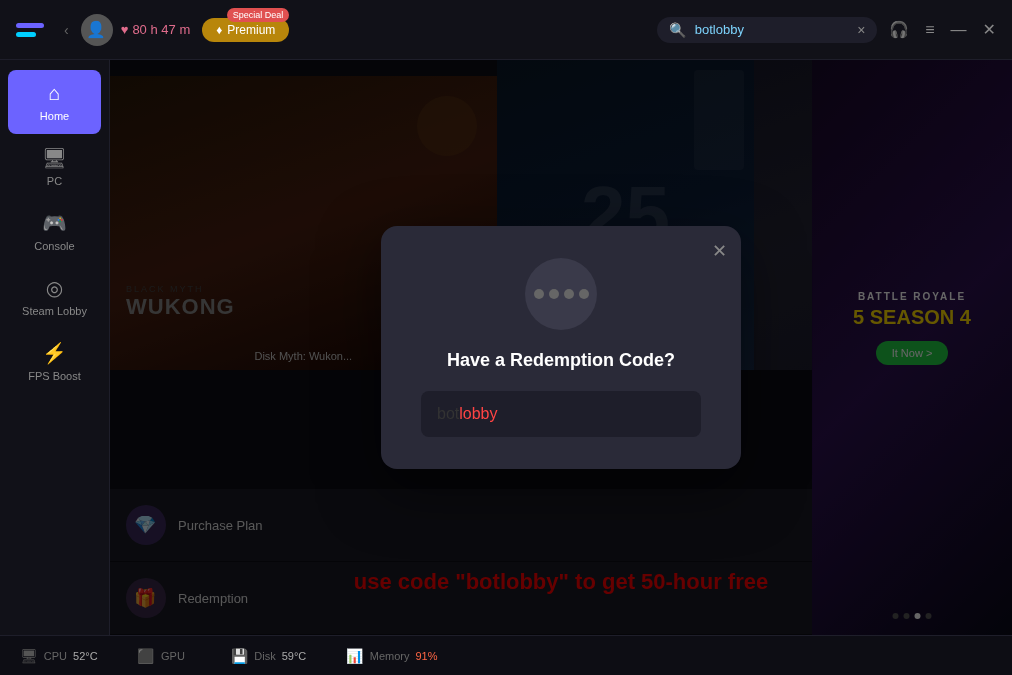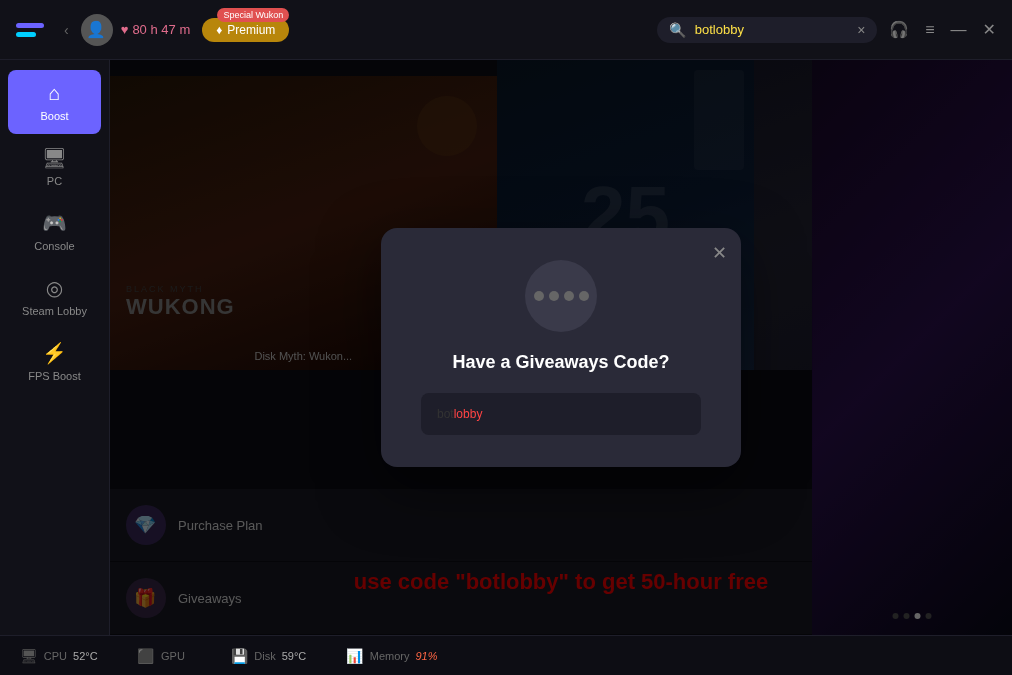--- a/index.html
+++ b/index.html
@@ -94,21 +94,21 @@
     .search-bar {
       display: flex;
       align-items: center;
       background: #1e1e2a;
       border-radius: 20px;
       padding: 5px 12px;
       gap: 8px;
       width: 220px;
     }
     .search-icon { color: #666; font-size: 14px; }
-    .search-text { color: #fde047; font-size: 13px; flex: 1; }
+    .search-text { color: #7dd3fc; font-size: 13px; flex: 1; }
     .search-clear { color: #888; font-size: 14px; cursor: pointer; }
     .topbar-icons {
       display: flex;
       align-items: center;
       gap: 16px;
       color: #888;
       font-size: 16px;
     }
     .topbar-icon { cursor: pointer; }
 
@@ -327,21 +327,21 @@
     }
     .modal-input-container {
       width: 100%;
       background: #1e1e2a;
       border-radius: 8px;
       padding: 14px 16px;
       display: flex;
       align-items: center;
     }
     .modal-input-text {
-      font-size: 12px;
+      font-size: 16px;
     }
     .input-bot { color: #333; }
     .input-lobby { color: #ff4444; }
     .modal-redeem-btn {
       width: 100%;
       background: #5550ff;
       color: #fff;
       border: none;
       border-radius: 25px;
       padding: 14px;
@@ -378,40 +378,40 @@
     .status-item {
       display: flex;
       align-items: center;
       gap: 6px;
       font-size: 11px;
       color: #888;
     }
     .status-icon { font-size: 14px; color: #555; }
     .status-label { color: #666; }
     .status-value { color: #aaa; }
-    .status-value.warning { color: #ff6644; font-style: italic; }
+    .status-value.warning { color: #ff6644; }
   </style>
 </head>
 <body>
 
 <div class="topbar">
   <div class="topbar-logo">
     <div class="logo-bar logo-bar-1"></div>
     <div class="logo-bar logo-bar-2"></div>
   </div>
   <span class="topbar-back">‹</span>
   <div class="topbar-avatar-section">
     <div class="topbar-avatar">👤</div>
     <div class="topbar-health">
       <span class="heart-icon">♥</span>
       <span>80 h 47 m</span>
     </div>
   </div>
   <button class="premium-btn">
-    <span class="special-deal-badge">Special Wukon</span>
+    <span class="special-deal-badge">Special Deal</span>
     <span>♦</span>
     <span>Premium</span>
   </button>
   <div class="topbar-spacer"></div>
   <div class="search-bar">
     <span class="search-icon">🔍</span>
     <span class="search-text">botlobby</span>
     <span class="search-clear">×</span>
   </div>
   <div class="topbar-icons">
@@ -420,21 +420,21 @@
     <span class="topbar-icon">—</span>
     <span class="topbar-icon">✕</span>
   </div>
 </div>
 
 <div class="main-layout">
 
   <div class="sidebar">
     <div class="sidebar-item active">
       <span class="sidebar-icon">⌂</span>
-      <span>Boost</span>
+      <span>Home</span>
     </div>
     <div class="sidebar-item">
       <span class="sidebar-icon">🖥</span>
       <span>PC</span>
     </div>
     <div class="sidebar-item">
       <span class="sidebar-icon">🎮</span>
       <span>Console</span>
     </div>
     <div class="sidebar-item">
@@ -484,27 +484,32 @@
       </div>
     </div>
 
     <div style="position:absolute;bottom:0;left:0;right:200px;">
       <div class="bottom-card">
         <div class="card-icon card-icon-purchase">💎</div>
         <span class="card-text">Purchase Plan</span>
       </div>
       <div class="bottom-card">
         <div class="card-icon card-icon-giveaway">🎁</div>
-        <span class="card-text">Giveaways</span>
+        <span class="card-text">Redemption</span>
       </div>
     </div>
 
     <div class="right-banner" style="position:absolute;top:0;right:0;bottom:0;width:200px;">
       <div class="battle-royale-bg">
         <div style="background:linear-gradient(135deg,#1a0a2a,#2d1050,#0a0a1a);position:absolute;top:0;left:0;right:0;bottom:0;"></div>
+        <div style="position:relative;z-index:1;display:flex;flex-direction:column;align-items:center;gap:4px;margin-top:-40px;">
+          <div style="color:#fff;font-size:10px;font-weight:800;letter-spacing:2px;text-align:center;">BATTLE ROYALE</div>
+          <div style="color:#ffdd00;font-size:20px;font-weight:900;">5 SEASON 4</div>
+          <button class="br-btn">It Now &gt;</button>
+        </div>
         <div class="dots">
           <div class="dot"></div>
           <div class="dot"></div>
           <div class="dot active"></div>
           <div class="dot"></div>
         </div>
       </div>
     </div>
 
     <div class="promo-text">use  code "botlobby" to get 50-hour free</div>
@@ -513,21 +518,21 @@
       <div class="modal">
         <button class="modal-close">✕</button>
         <div class="modal-icon-circle">
           <div class="modal-dots">
             <div class="modal-dot"></div>
             <div class="modal-dot"></div>
             <div class="modal-dot"></div>
             <div class="modal-dot"></div>
           </div>
         </div>
-        <h2 class="modal-title">Have a Giveaways Code?</h2>
+        <h2 class="modal-title">Have a Redemption Code?</h2>
         <div class="modal-input-container">
           <span class="modal-input-text input-bot">bot</span>
             <span class="modal-input-text input-lobby">lobby</span>
         </div>
       </div>
     </div>
 
   </div>
 </div>
 

